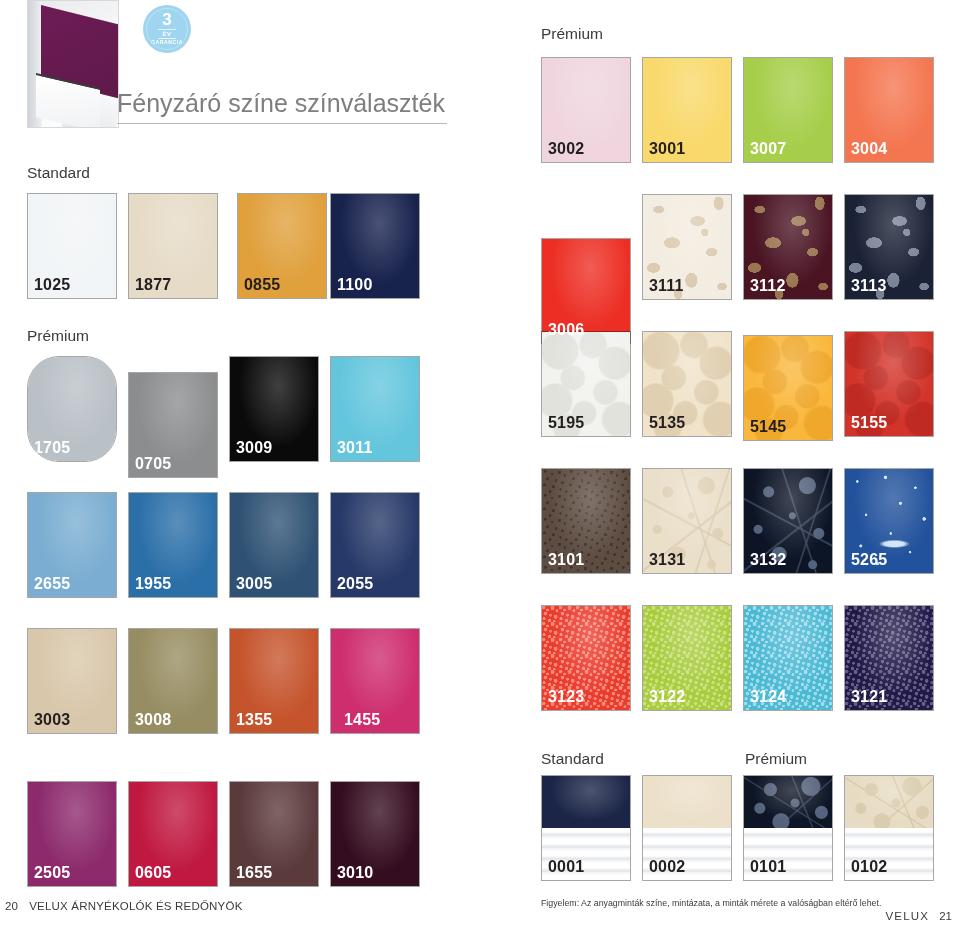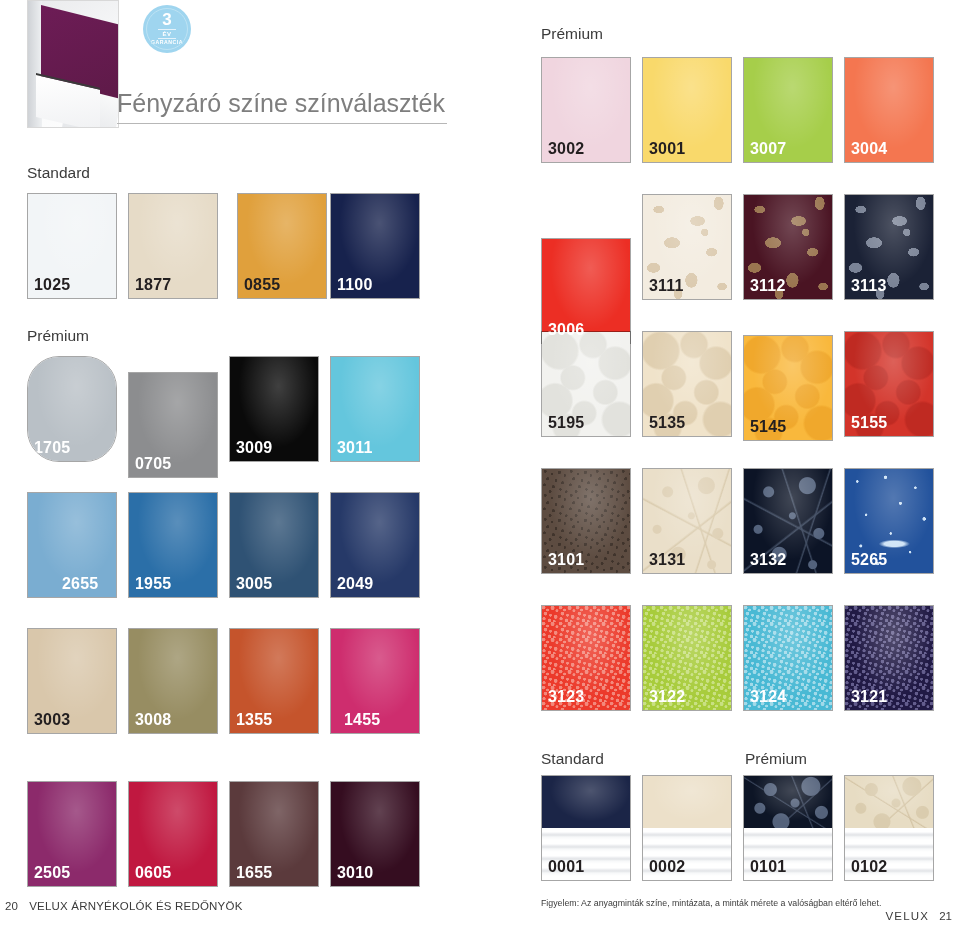--- a/index.html
+++ b/index.html
@@ -291,39 +291,39 @@
         <div class="ov ov-vignette"></div>
       </div>
       <span class="code" style="color: rgb(255, 255, 255);">3011</span>
     </div>
   </div>
 <div class="grid" id="grid-left-prem-2" style="left:27px;  top:492px;">
     <div class="swatch" style="left: 0px; top: 0px;">
       <div class="fill" style="background: rgb(122, 173, 209);">
         <div class="ov ov-vignette"></div>
       </div>
-      <span class="code" style="color: rgb(255, 255, 255); margin-left: 28px;">2655</span>
+      <span class="code" style="color: rgb(255, 255, 255);">2655</span>
     </div>
     <div class="swatch" style="left: 101px; top: 0px;">
       <div class="fill" style="background: rgb(43, 111, 168);">
         <div class="ov ov-vignette"></div>
       </div>
       <span class="code" style="color: rgb(255, 255, 255);">1955</span>
     </div>
     <div class="swatch" style="left: 202px; top: 0px;">
       <div class="fill" style="background: rgb(47, 82, 116);">
         <div class="ov ov-vignette"></div>
       </div>
       <span class="code" style="color: rgb(255, 255, 255);">3005</span>
     </div>
     <div class="swatch" style="left: 303px; top: 0px;">
       <div class="fill" style="background: rgb(38, 57, 104);">
         <div class="ov ov-vignette"></div>
       </div>
-      <span class="code" style="color: rgb(255, 255, 255);">2049</span>
+      <span class="code" style="color: rgb(255, 255, 255);">2055</span>
     </div>
   </div>
 <div class="grid" id="grid-left-prem-3" style="left:27px;  top:628px;">
     <div class="swatch" style="left: 0px; top: 0px;">
       <div class="fill" style="background: rgb(217, 199, 171);">
         <div class="ov ov-vignette"></div>
       </div>
       <span class="code" style="color: rgb(35, 31, 32);">3003</span>
     </div>
     <div class="swatch" style="left: 101px; top: 0px;">

